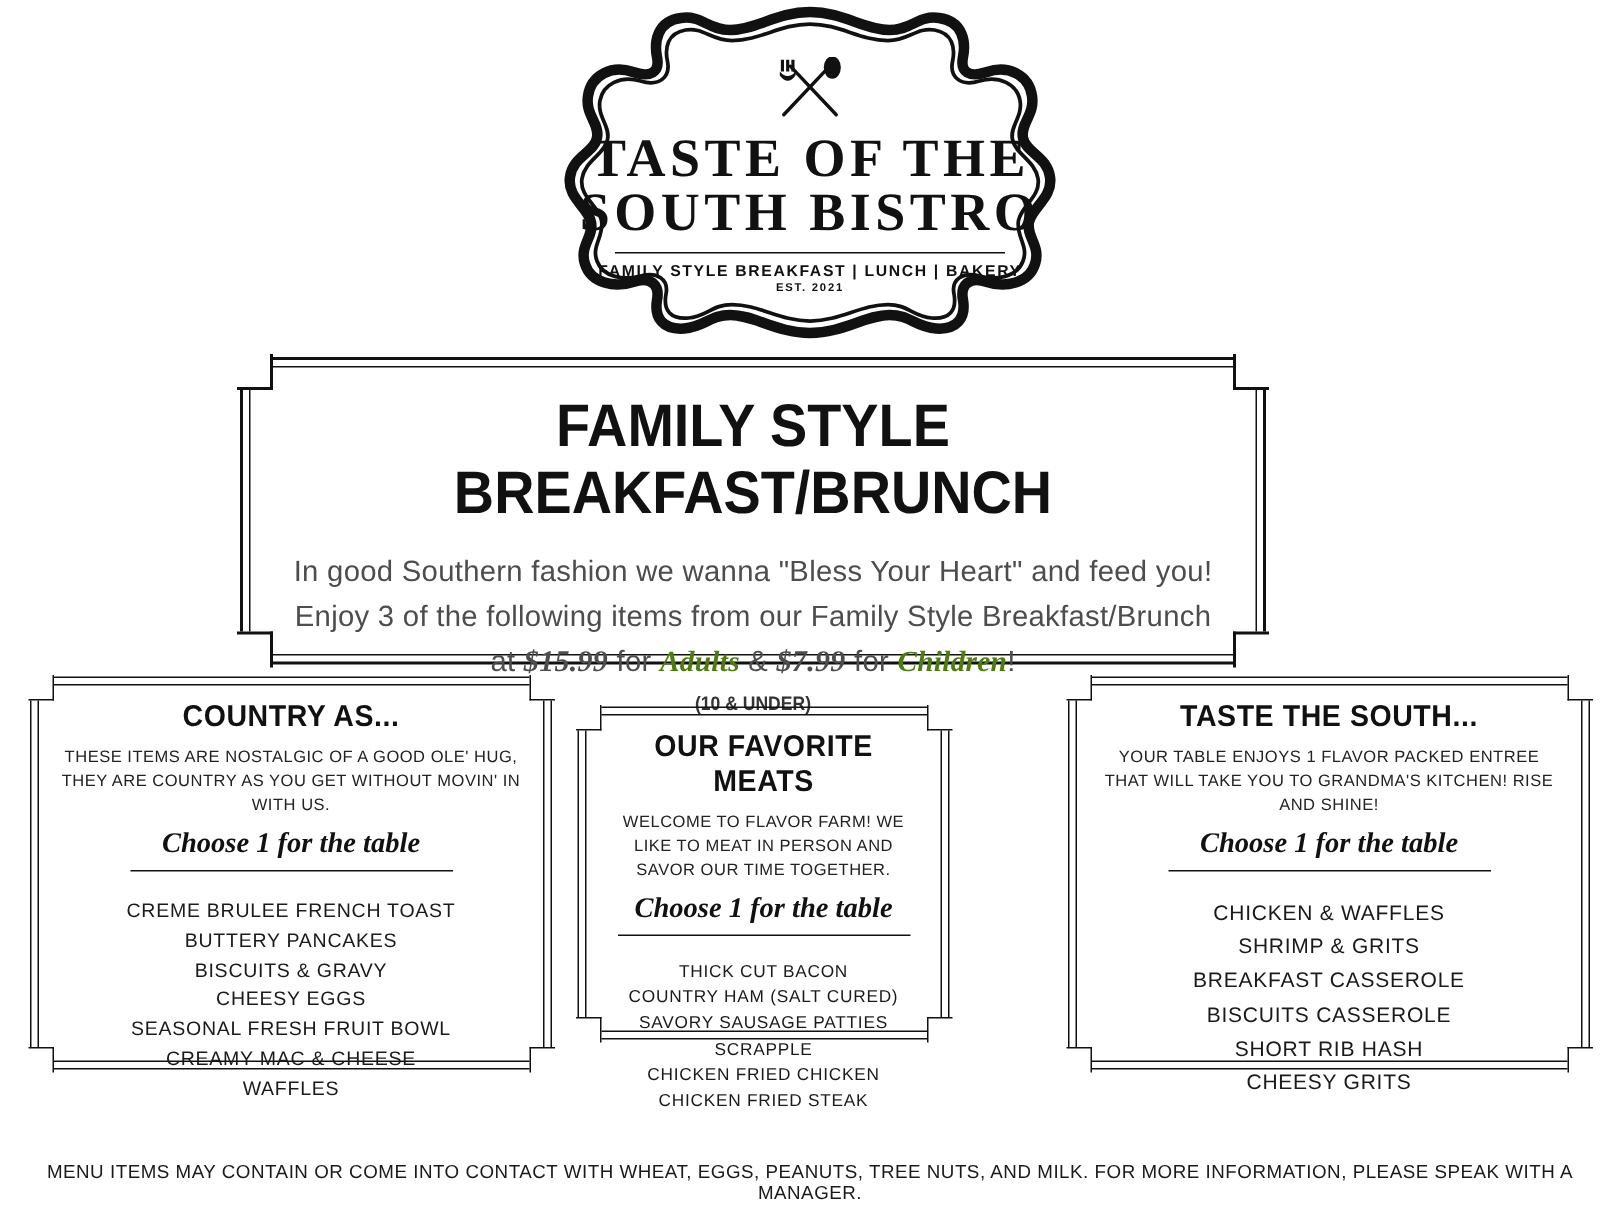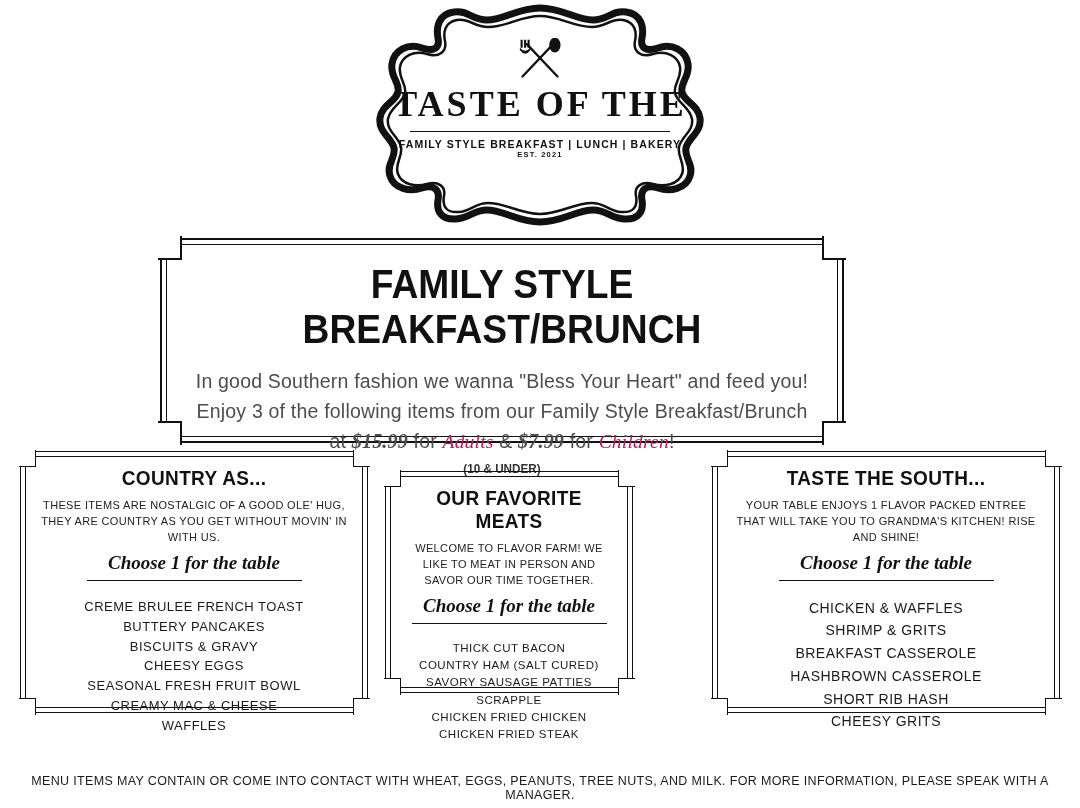--- a/index.html
+++ b/index.html
@@ -126,22 +126,22 @@
   .price {
     font-family: "Liberation Serif", serif;
     font-style: italic;
     font-weight: bold;
     font-size: 20px;
     color: #4d4d4d;
   }
   .kw {
     font-family: "Liberation Serif", serif;
     font-style: italic;
-    font-weight: normal;
-    color: #be185d;
+    font-weight: bold;
+    color: #4d7c0f;
   }
   .banner-sub {
     font-family: "Liberation Sans Narrow", "Liberation Sans", sans-serif;
     font-size: 13px;
     font-weight: bold;
     color: #333;
     transform: scaleX(0.9);
     margin-top: 3px;
   }
 
@@ -315,20 +315,21 @@
         <line x1="20" y1="44" x2="55" y2="7"></line>
         <line x1="60" y1="44" x2="25" y2="7"></line>
       </g>
       <g fill="#111">
         <ellipse cx="57" cy="8" rx="6.5" ry="8.5"></ellipse>
         <path d="M19 2 l0 9 M23 2 l0 9 M27 2 l0 9" stroke="#111" stroke-width="2.4"></path>
         <path d="M17 11 q6 7 12 0 l0 3 q-6 8 -12 0 z"></path>
       </g>
     </svg>
     <div class="logo-line1">TASTE OF THE</div>
+    <div class="logo-line2">SOUTH BISTRO</div>
     <div class="logo-rule"></div>
     <div class="logo-tag">FAMILY STYLE BREAKFAST | LUNCH | BAKERY</div>
     <div class="logo-est">EST. 2021</div>
   </div>
 </div>
 
 <div class="banner">
   <div class="banner-outer"></div>
   <div class="banner-inner"></div>
   <div class="notch tl"></div>
@@ -403,20 +404,20 @@
   <div class="cnotch br"></div>
   <div class="card-content">
     <div class="card-title">TASTE THE SOUTH...</div>
     <div class="card-desc">YOUR TABLE ENJOYS 1 FLAVOR PACKED ENTREE THAT WILL TAKE YOU TO GRANDMA'S KITCHEN! RISE AND SHINE!</div>
     <div class="card-choose">Choose 1 for the table</div>
     <div class="divider"></div>
     <ul class="item-list">
       <li>CHICKEN &amp; WAFFLES</li>
       <li>SHRIMP &amp; GRITS</li>
       <li>BREAKFAST CASSEROLE</li>
-      <li>HASHBROWN CASSEROLE</li>
+      <li>BISCUITS CASSEROLE</li>
       <li>SHORT RIB HASH</li>
       <li>CHEESY GRITS</li>
     </ul>
   </div>
 </div>
 
 <div class="footer">MENU ITEMS MAY CONTAIN OR COME INTO CONTACT WITH WHEAT, EGGS, PEANUTS, TREE NUTS, AND MILK. FOR MORE INFORMATION, PLEASE SPEAK WITH A MANAGER.</div>
 
 </body></html>

